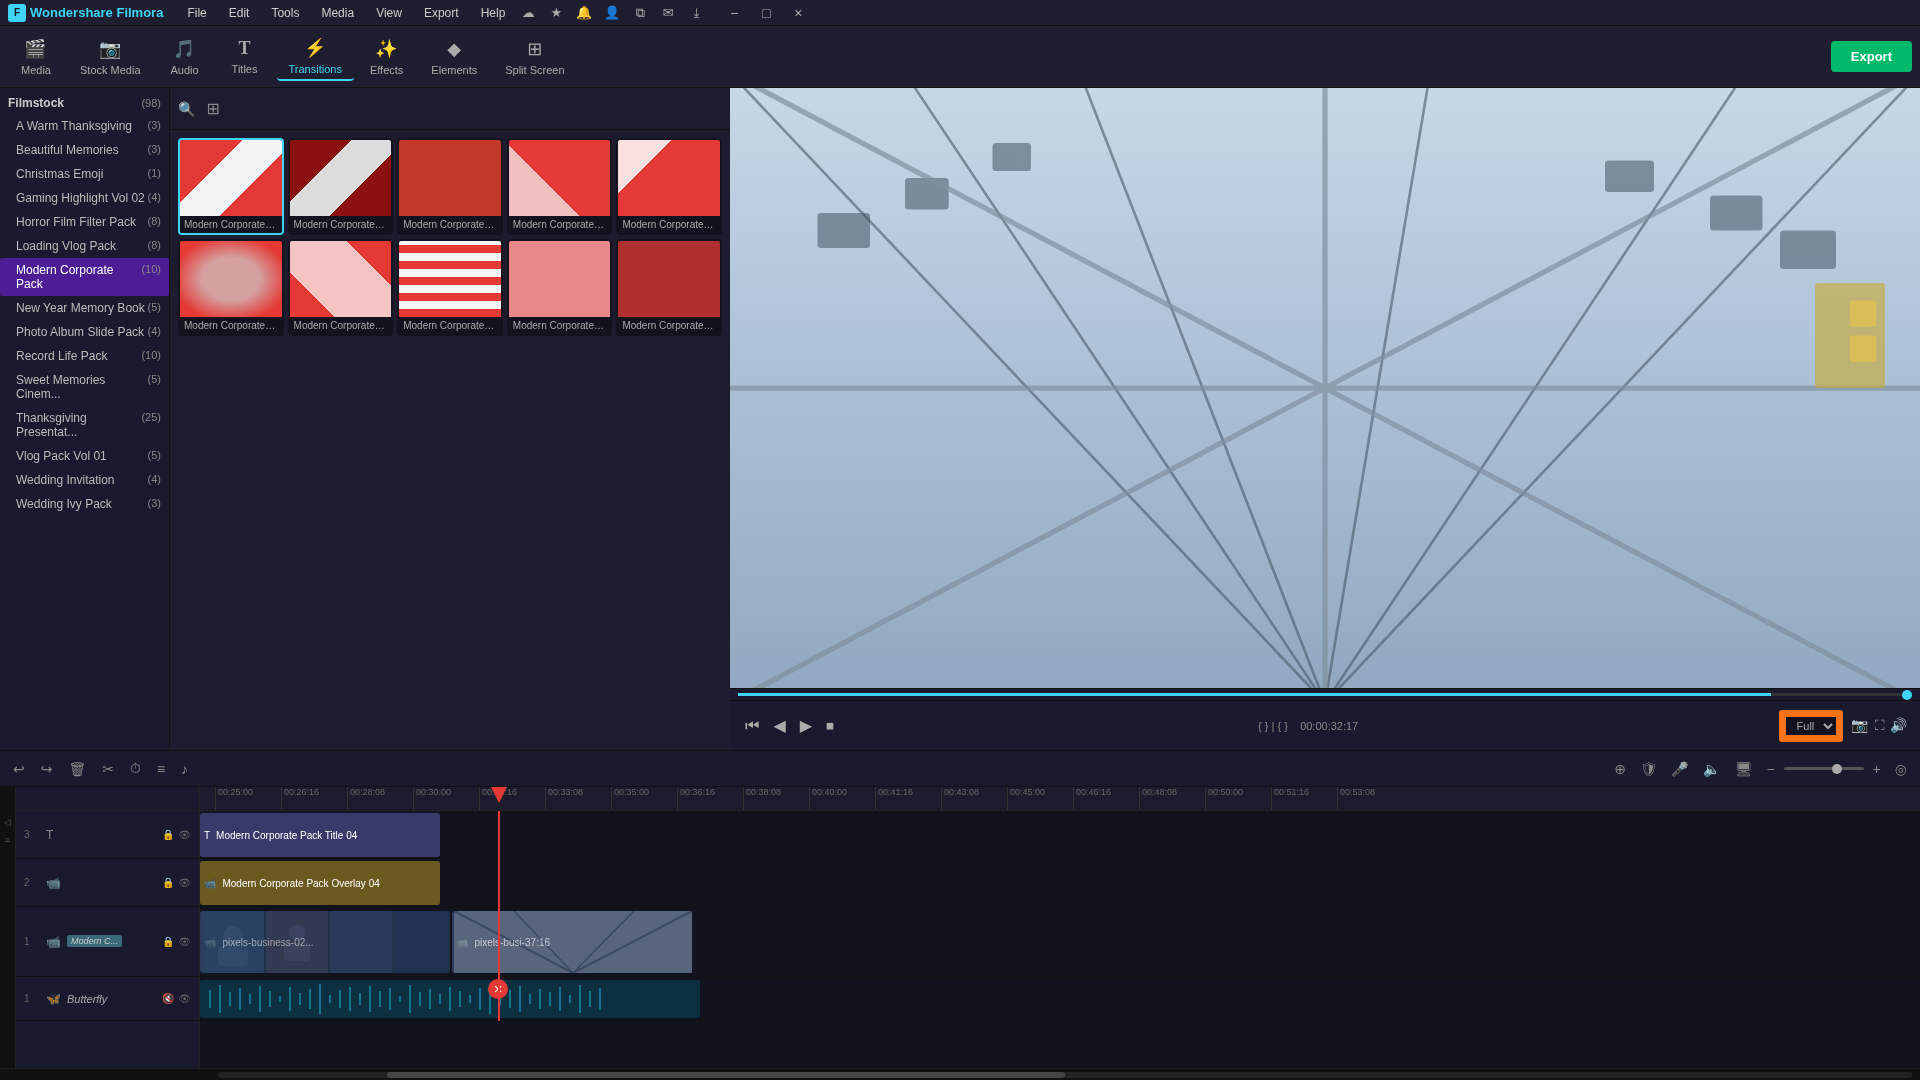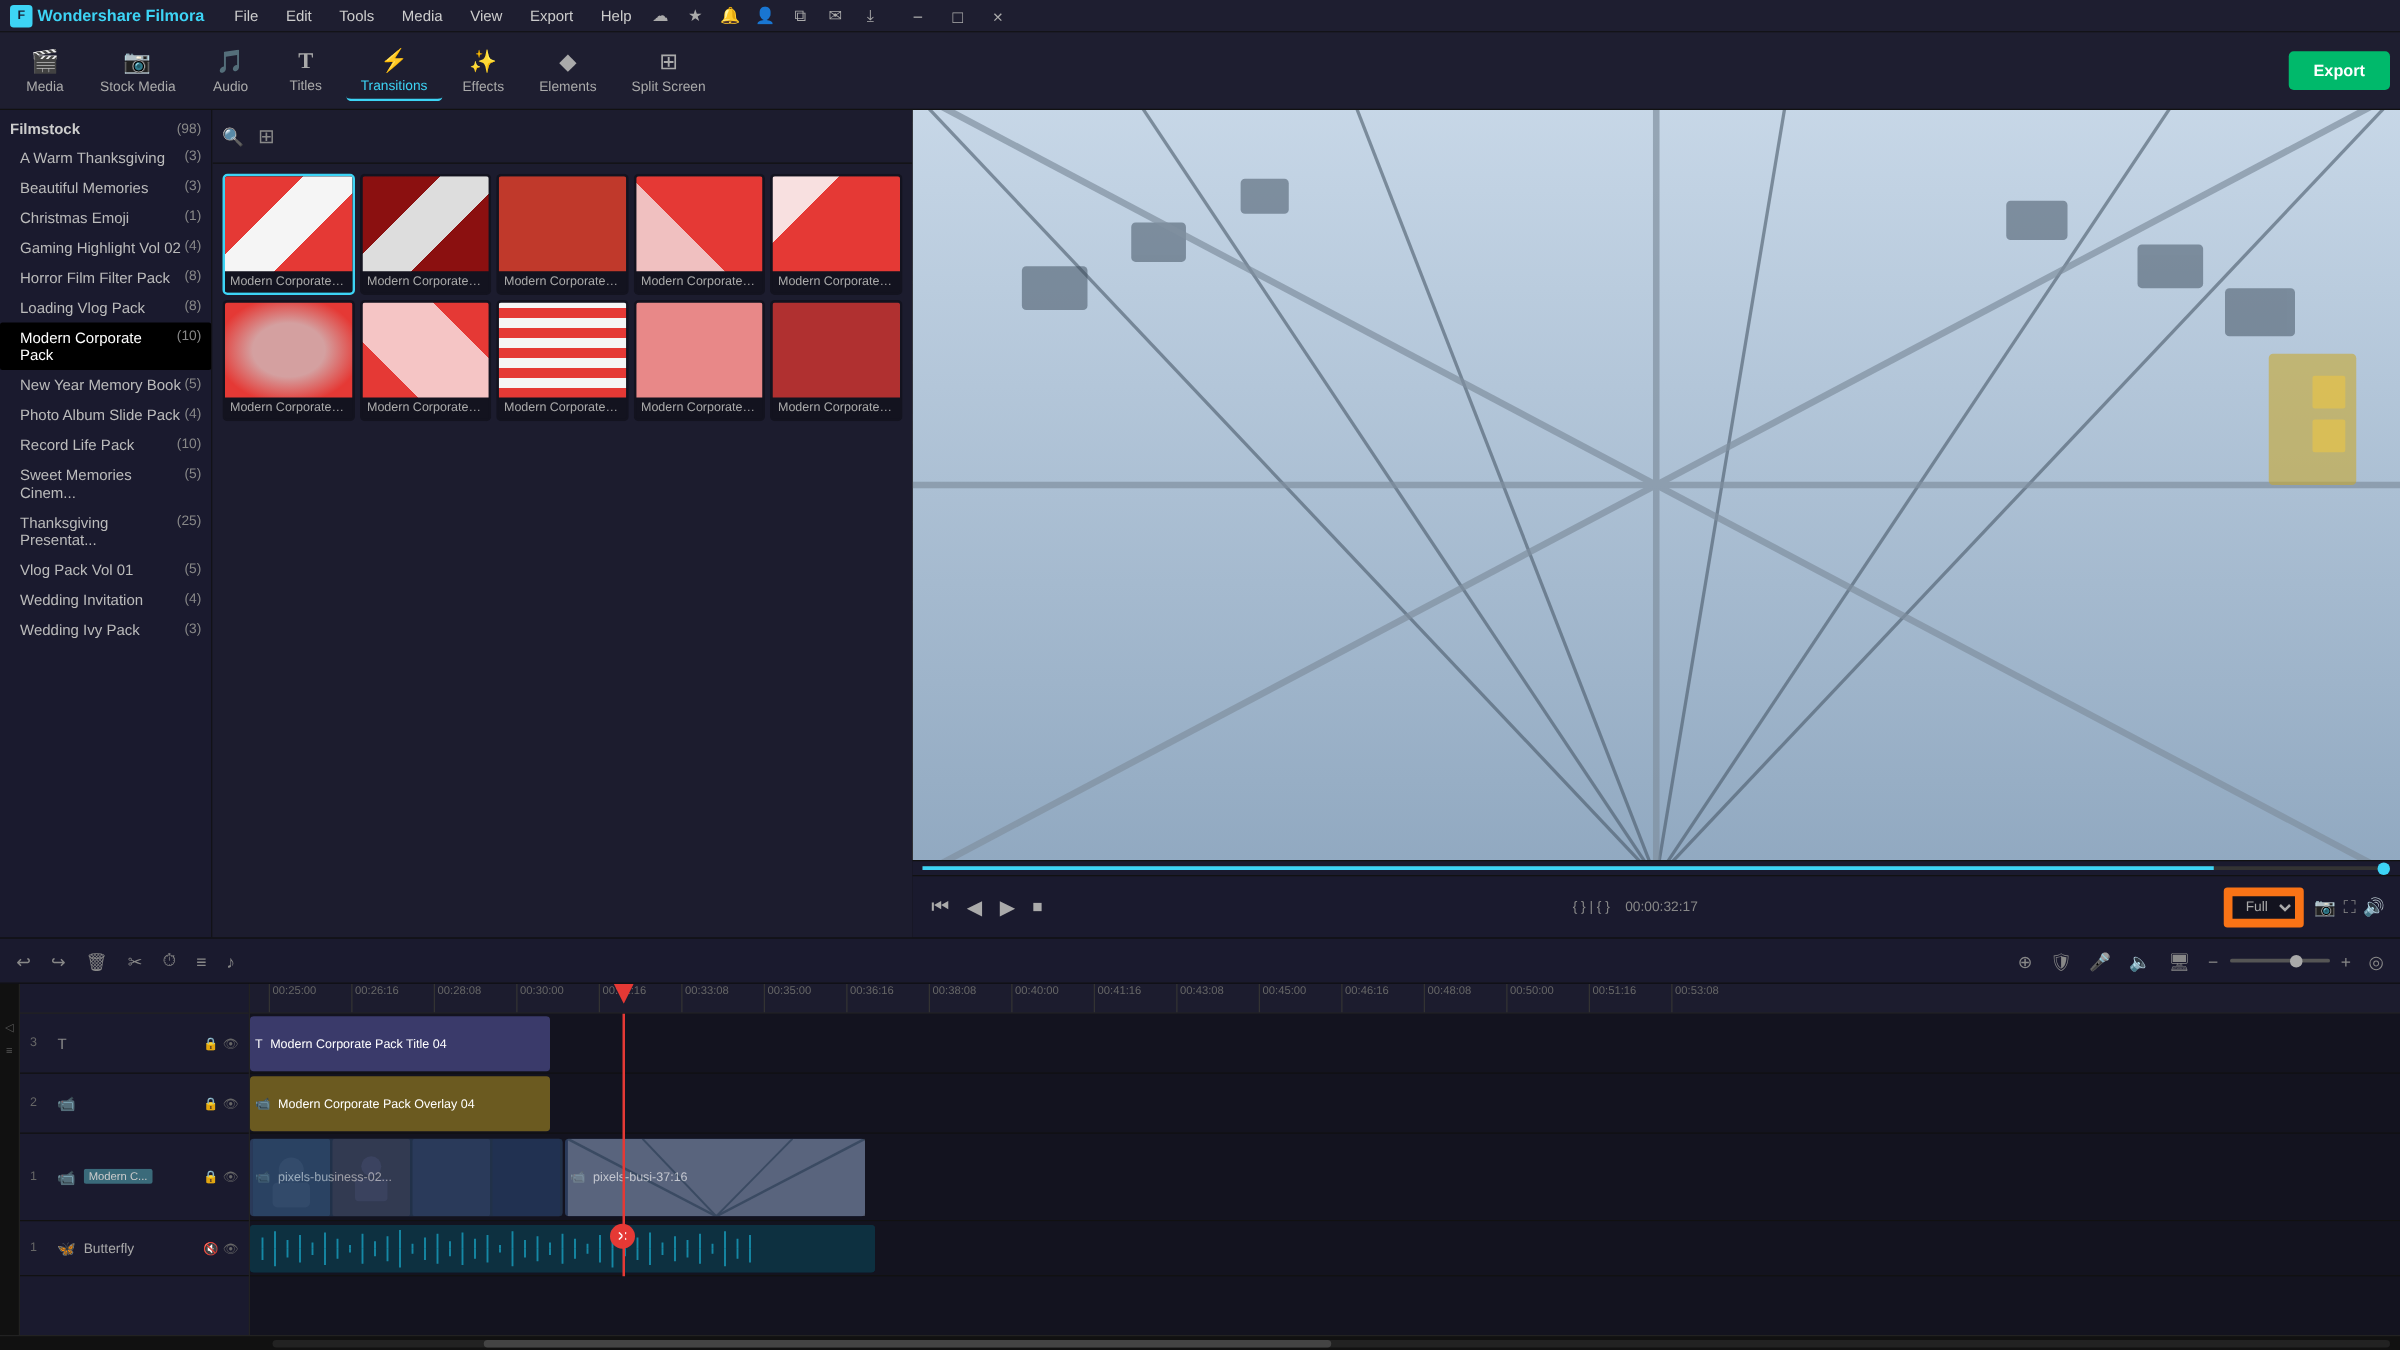--- a/index.html
+++ b/index.html
@@ -117,21 +117,21 @@
     }
     .panel-header-title { font-size: 12px; color: #ccc; font-weight: bold; }
     .panel-header-count { font-size: 11px; color: #888; }
 
     .sidebar-item {
       display: flex; align-items: flex-start; justify-content: space-between;
       padding: 5px 8px 5px 16px;
       cursor: pointer; border-radius: 2px;
       color: #bbb; font-size: 12px;
     }
-    .sidebar-item.active { background: #000000; color: #fff; }
+    .sidebar-item.active { background: #4c1d95; color: #fff; }
     .sidebar-item .item-name { flex: 1; }
     .sidebar-item .item-count { color: #888; font-size: 11px; }
 
     
     .center-panel {
       flex: 1;
       background: #1c1c2e;
       display: flex;
       flex-direction: column;
       overflow: hidden;
@@ -327,21 +327,21 @@
     .track-label {
       display: flex; align-items: center; gap: 6px;
       padding: 0 8px;
       border-bottom: 1px solid #111;
       color: #aaa; font-size: 11px;
     }
     .track-label .track-num {
       color: #666; font-size: 10px; width: 16px;
     }
     .track-label .track-icon { font-size: 12px; color: #888; }
-    .track-label .track-name { flex: 1; white-space: nowrap; overflow: hidden; text-overflow: ellipsis; }
+    .track-label .track-name { flex: 1; white-space: nowrap; overflow: hidden; text-overflow: ellipsis; font-style: italic; }
     .track-label .track-controls { display: flex; gap: 3px; }
     .track-control-btn { font-size: 10px; color: #666; cursor: pointer; }
 
     .timeline-tracks {
       flex: 1;
       overflow-x: auto;
       overflow-y: hidden;
       position: relative;
     }
     .timeline-tracks::-webkit-scrollbar { height: 6px; }

